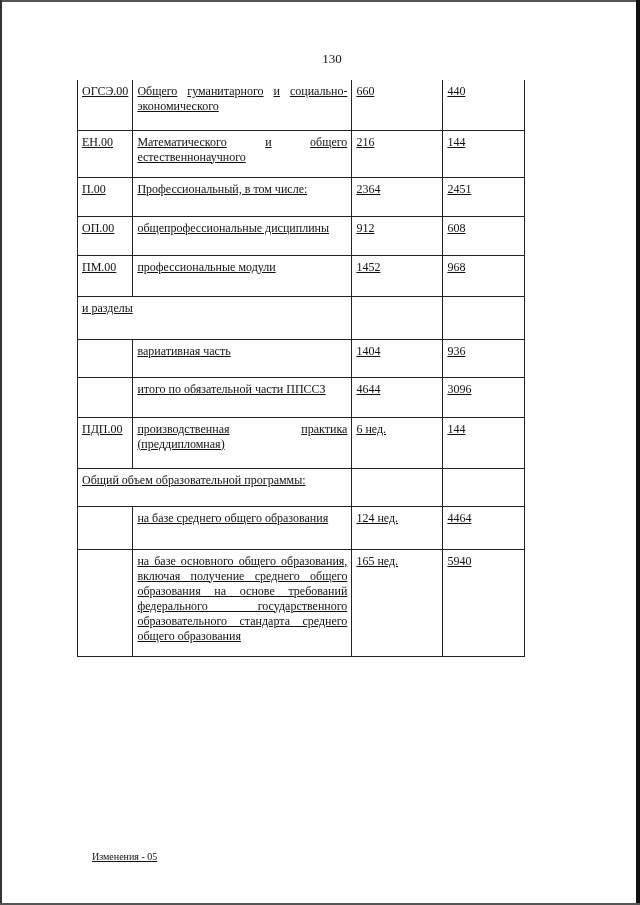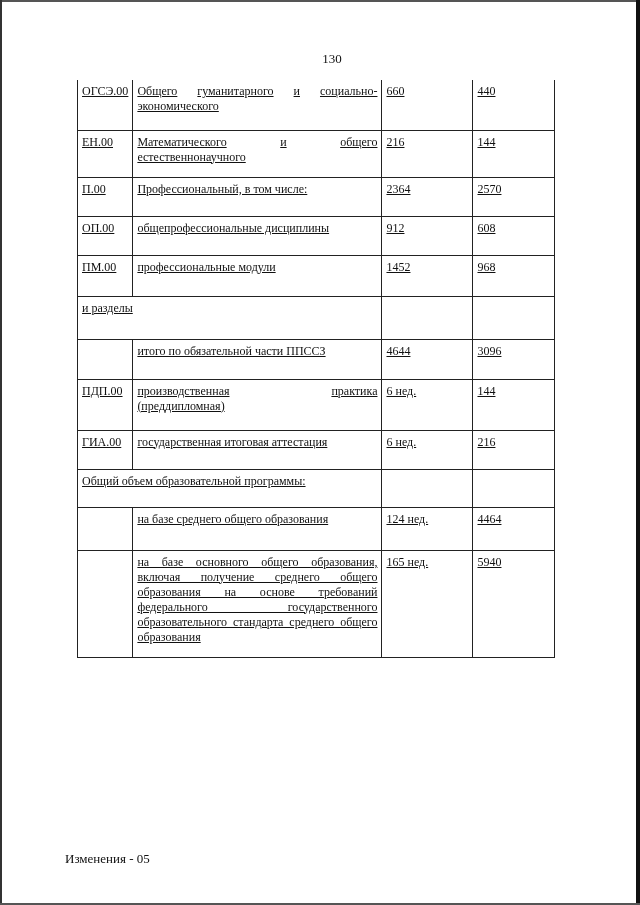--- a/index.html
+++ b/index.html
@@ -28,24 +28,25 @@
       padding: 4px 4px 0 4px;
       overflow: hidden;
       text-decoration: underline;
     }
     .doc-table tr:first-child td { border-top: none; }
     .col-code { width: 51px; }
     .col-name { width: 219px; }
     .col-max { width: 91px; }
     .col-hours { width: 82px; }
     .justify { text-align: justify; text-align-last: left; margin-left: 47px; }
-    .just-line { display: flex; justify-content: space-between; gap: 20px; }
+    .just-line { display: flex; justify-content: space-between; }
     .footer-note {
-      position: absolute; left: 65px; top: 851px;
-      font-size: 13px;
+      position: absolute; left: 92px; top: 851px;
+      font-size: 10px;
+      text-decoration: underline;
     }
   </style>
 </head>
 <body>
 
 <div class="page-frame-top"></div>
 <div class="page-frame-left"></div>
 <div class="page-frame-right"></div>
 <div class="page-frame-bottom"></div>
 
@@ -86,21 +87,21 @@
         <div>естественнонаучного</div>
       </td>
       <td>216</td>
       <td>144</td>
     </tr>
 
     <tr style="height:39px">
       <td>П.00</td>
       <td>Профессиональный, в том числе:</td>
       <td>2364</td>
-      <td>2570</td>
+      <td>2451</td>
     </tr>
 
     <tr style="height:39px">
       <td>ОП.00</td>
       <td>общепрофессиональные дисциплины</td>
       <td>912</td>
       <td>608</td>
     </tr>
 
     <tr style="height:41px">
@@ -109,20 +110,26 @@
       <td>1452</td>
       <td>968</td>
     </tr>
 
     <tr style="height:43px">
       <td colspan="2">и разделы</td>
       <td></td>
       <td></td>
     </tr>
 
+    <tr style="height:38px">
+      <td></td>
+      <td>вариативная часть</td>
+      <td>1404</td>
+      <td>936</td>
+    </tr>
 
     <tr style="height:40px">
       <td></td>
       <td>итого по обязательной части ППССЗ</td>
       <td>4644</td>
       <td>3096</td>
     </tr>
 
 
     <tr style="height:51px">
@@ -132,26 +139,20 @@
           <span>производственная</span>
           <span>практика</span>
         </div>
         <div>(преддипломная)</div>
       </td>
       <td>6 нед.</td>
       <td>144</td>
     </tr>
 
 
-    <tr style="height:39px">
-      <td>ГИА.00</td>
-      <td>государственная итоговая аттестация</td>
-      <td>6 нед.</td>
-      <td>216</td>
-    </tr>
 
     <tr style="height:38px">
       <td colspan="2">Общий объем образовательной программы:</td>
       <td></td>
       <td></td>
     </tr>
 
     <tr style="height:43px">
       <td></td>
       <td>на базе среднего общего образования</td>

